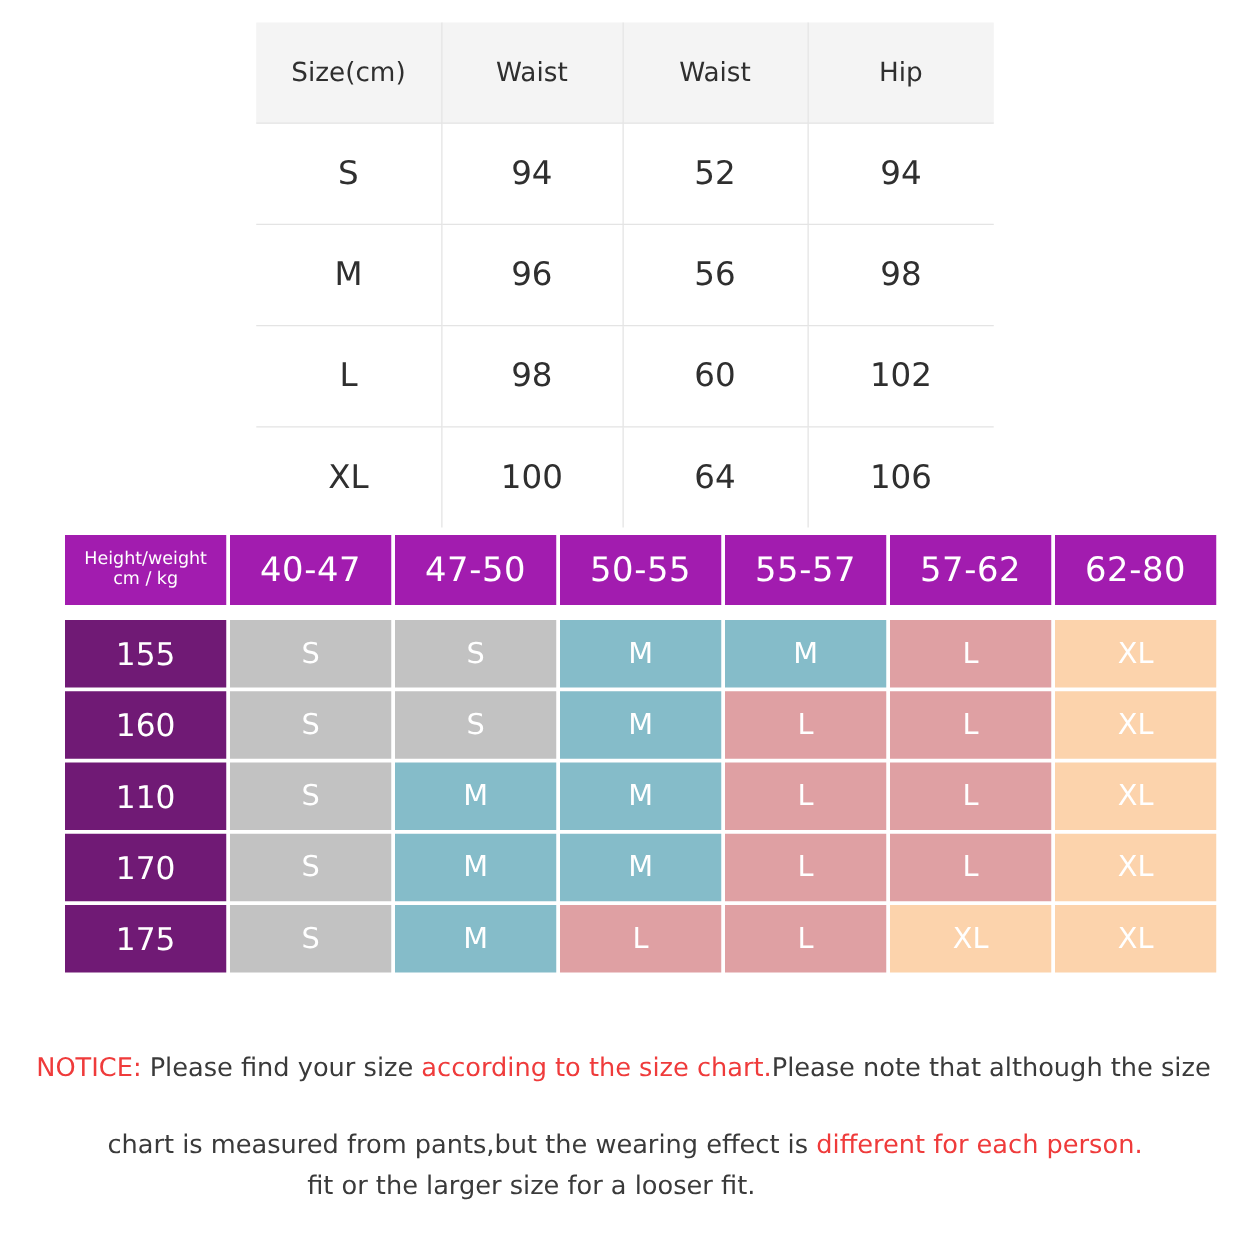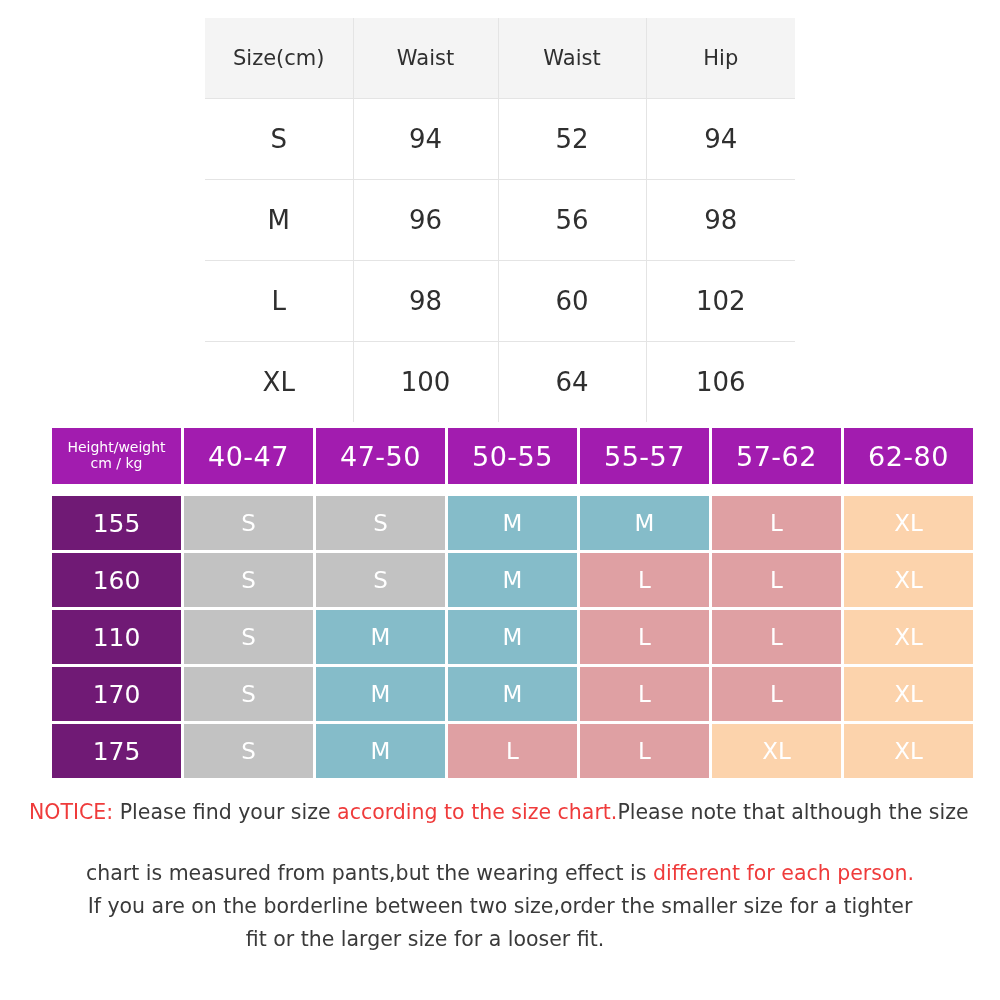--- a/index.html
+++ b/index.html
@@ -116,21 +116,21 @@
   .c-L  { background: #dfa0a3; }
   .c-XL { background: #fcd3ac; }
 
   
   #matrix tr.spacer-row td { height: 6px; padding: 0; background: transparent; }
 
   
   #notice {
     position: absolute;
     left: 25px;
-    top: 796px;
+    top: 838px;
     width: 950px;
     font-size: 20.5px;
     line-height: 33px;
     color: #3a3a3a;
     text-align: center;
   }
   #notice .red { color: #ef3b3b; }
   #notice .l1 { display: block; text-align: left; padding-left: 4px; }
   #notice .l2 { display: block; text-align: center; margin-top: 28px; }
   #notice .l3 { display: block; text-align: center; }
@@ -260,17 +260,16 @@
     </tbody>
   </table>
 
   <div id="notice">
     <span class="l1">
       <span class="red">NOTICE:</span><span> Please find your size </span><span class="red">according to the size chart.</span><span>Please note that although the size</span>
     </span>
     <span class="l2">
       <span>chart is measured from pants,but the wearing effect is </span><span class="red">different for each person.</span>
     </span>
-    <span class="l3">If you are on the borderline between two size,order the smaller size for a tighter</span>
     <span class="l4">fit or the larger size for a looser fit.</span>
   </div>
 
 </div>
 
 </body></html>

